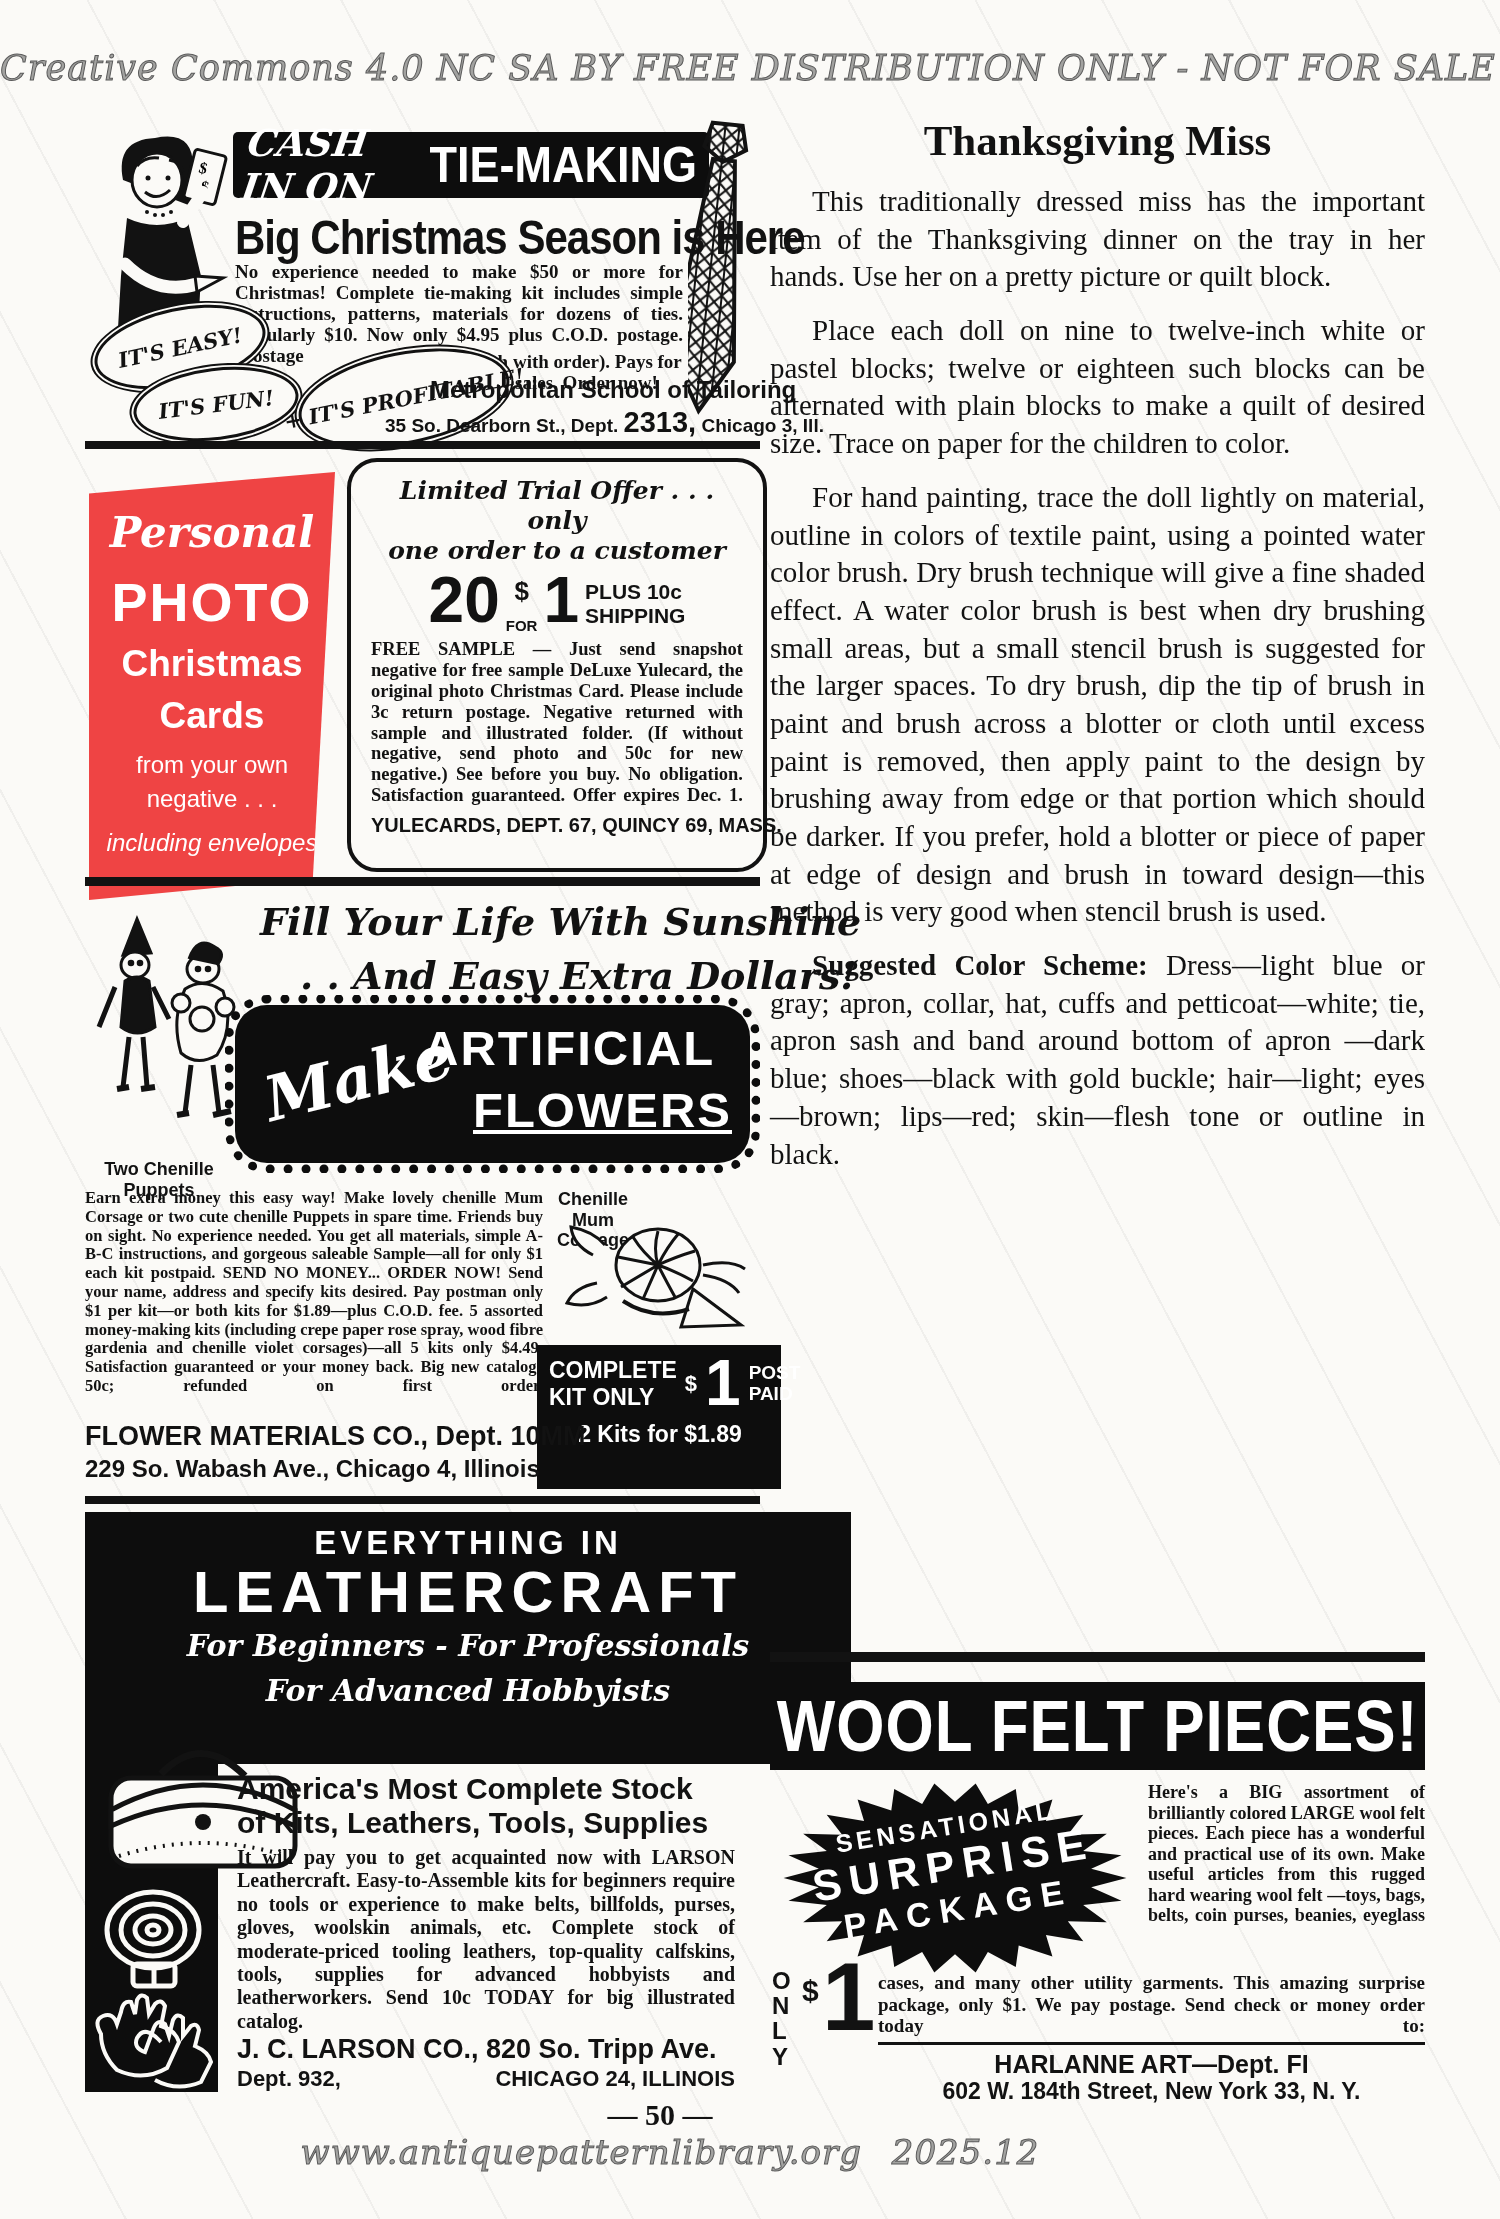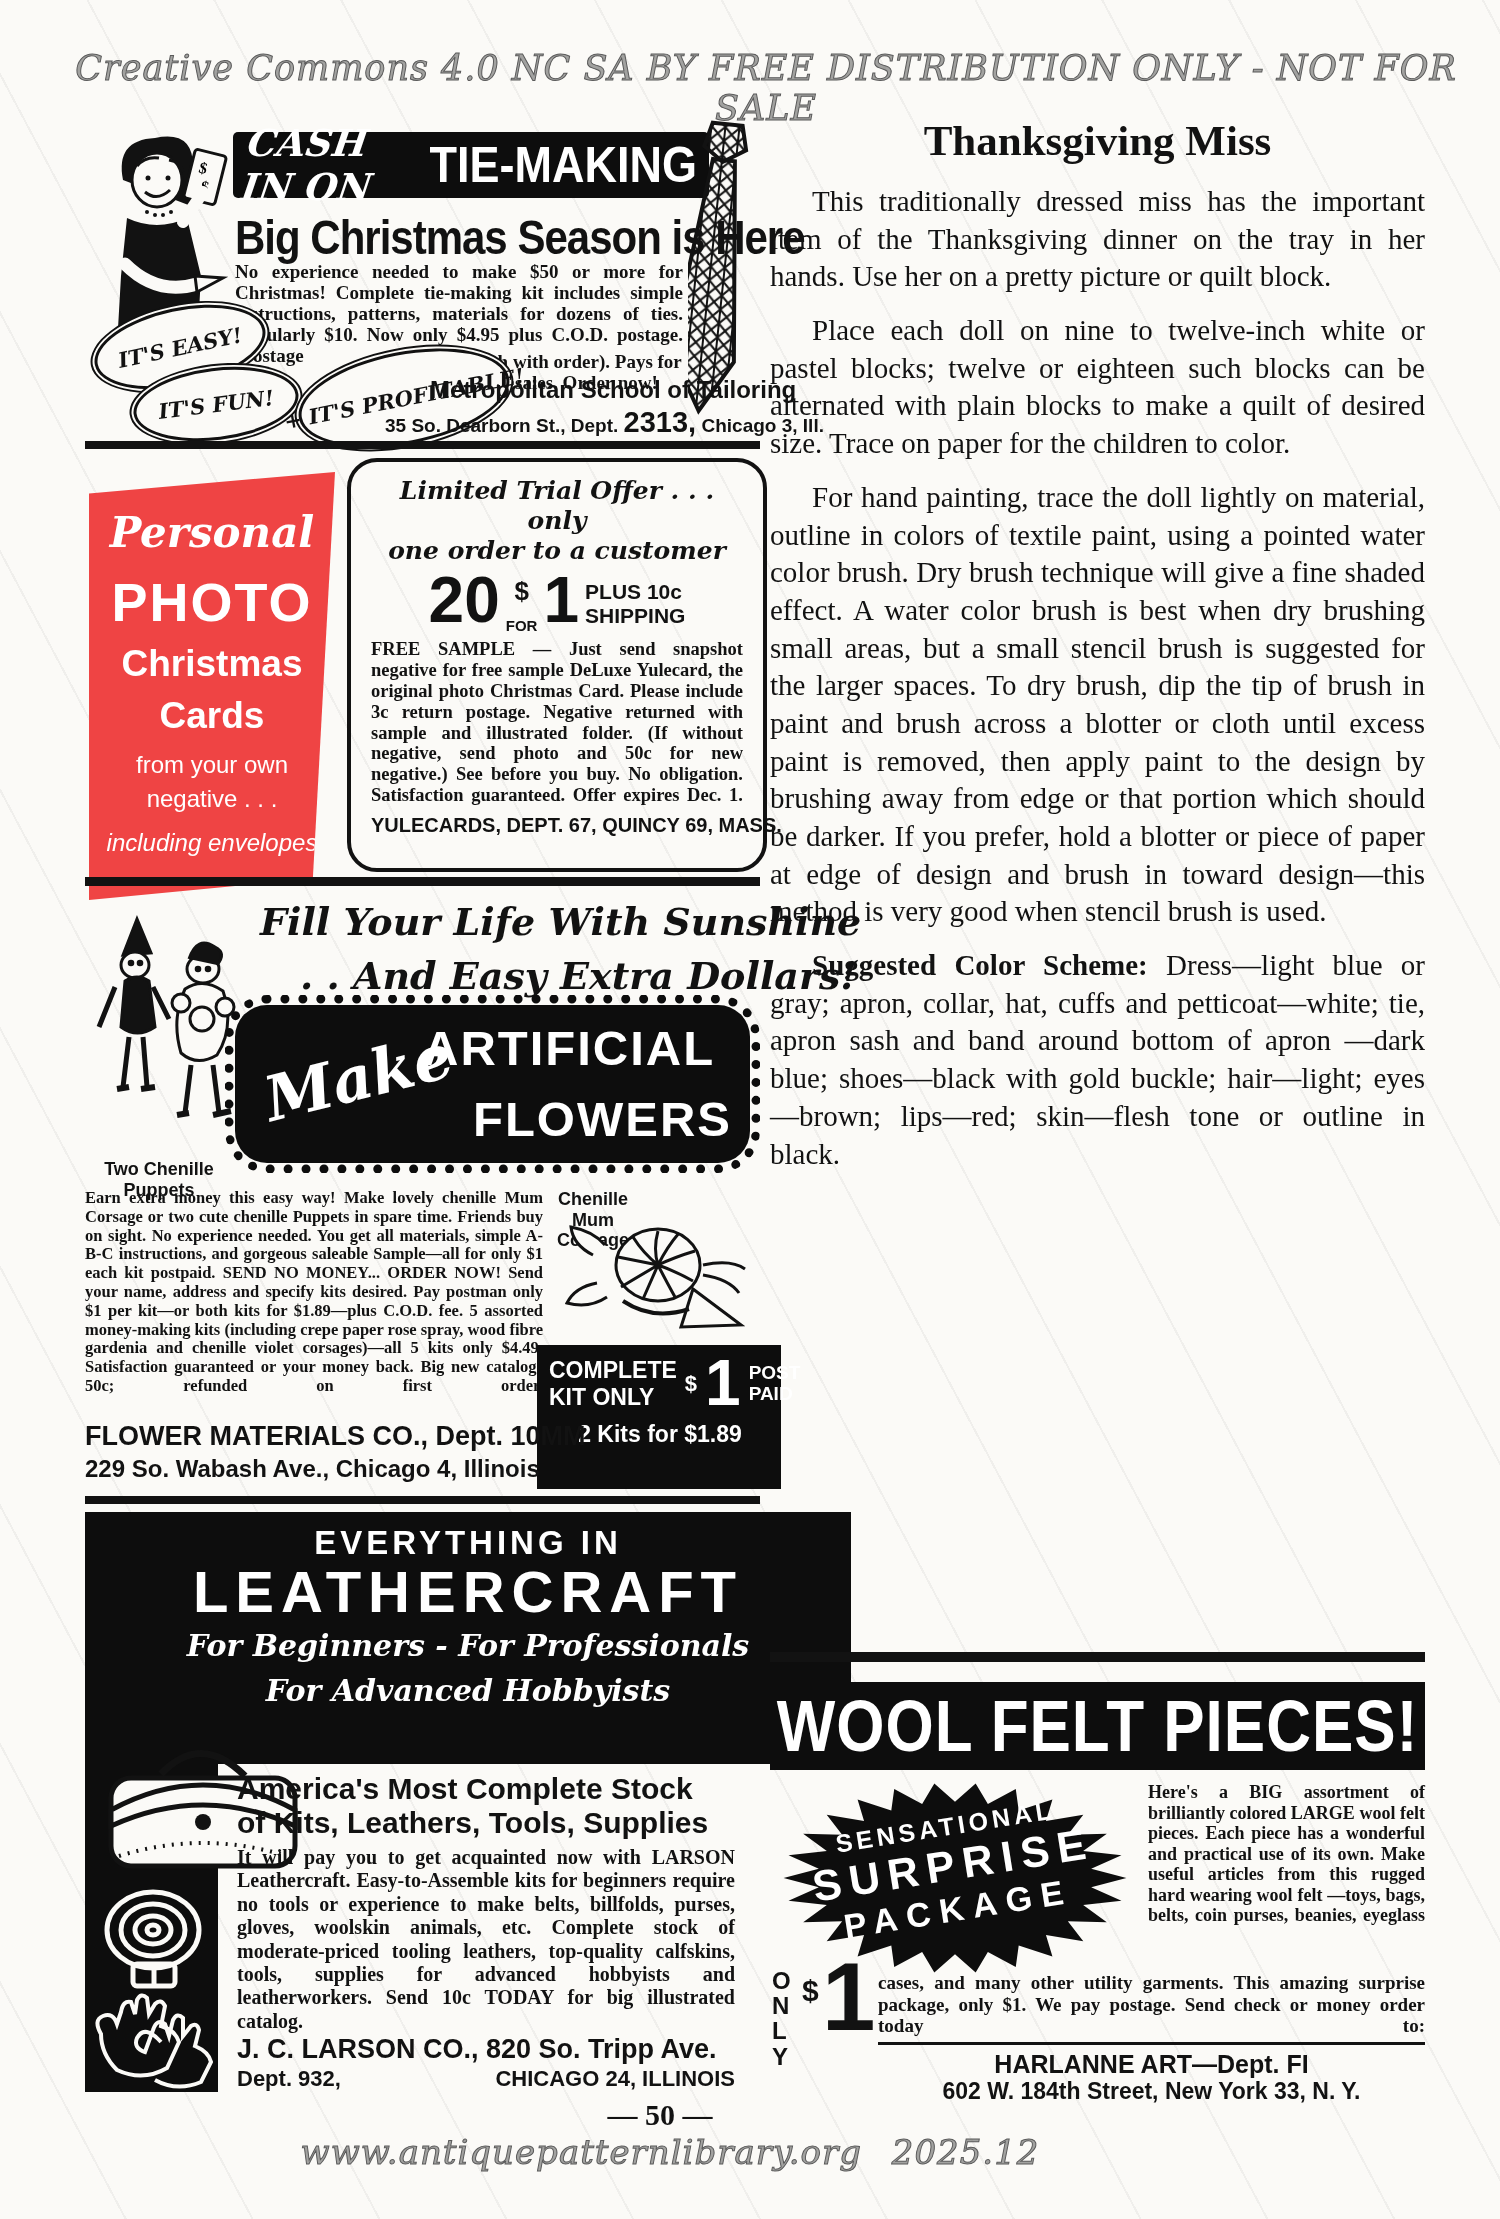--- a/index.html
+++ b/index.html
@@ -83,21 +83,21 @@
   .wf-d{font-family:"Liberation Sans",sans-serif;font-weight:bold;font-size:30px;}
   .wf-co{font-family:"Liberation Sans",sans-serif;font-weight:bold;font-size:25px;text-align:center;white-space:nowrap;}
   .wf-ad{font-family:"Liberation Sans",sans-serif;font-weight:bold;font-size:23px;text-align:center;white-space:nowrap;}
   .foot-num{font-weight:bold;font-size:30px;text-align:center;}
 </style>
 </head>
 <body>
 
 <div class="page">
 
-  <div class="abs outlined" style="left:0;right:0;top:48px;text-align:center;font-size:35px;padding-left:32px;">Creative Commons 4.0 NC SA BY FREE DISTRIBUTION ONLY - NOT FOR SALE</div>
+  <div class="abs outlined" style="left:0;right:0;top:48px;text-align:left;font-size:35px;">Creative Commons 4.0 NC SA BY FREE DISTRIBUTION ONLY - NOT FOR SALE</div>
 
   <div class="abs" style="left:85px;top:120px;width:675px;height:318px;">
     <svg class="abs" style="left:0;top:6px;" width="150" height="300" viewBox="0 0 150 300">
       <path d="M38 54 Q30 14 70 12 Q108 4 108 40 Q122 46 112 64 Q120 72 106 80" fill="#121212"></path>
       <ellipse cx="72" cy="54" rx="25" ry="27" fill="#fbfaf7" stroke="#121212" stroke-width="3"></ellipse>
       <path d="M52 40 Q60 30 74 32 M84 34 Q96 36 98 46" stroke="#121212" stroke-width="3" fill="none"></path>
       <circle cx="63" cy="52" r="2.5" fill="#121212"></circle>
         <circle cx="83" cy="52" r="2.5" fill="#121212"></circle>
       <path d="M60 66 Q72 76 85 64" stroke="#121212" stroke-width="3" fill="none"></path>
       <g>
@@ -216,21 +216,21 @@
       </g>
     </svg>
     <div class="abs fl-cap" style="left:4px;top:266px;width:140px;">
       <div>Two Chenille</div>
       <div>Puppets</div>
     </div>
 
     <div class="fl-blob abs" style="left:150px;top:112px;width:515px;height:158px;">
       <span class="abs script fl-make" style="left:28px;top:36px;">Make</span>
       <div class="abs fl-word" style="left:188px;top:18px;">ARTIFICIAL</div>
-      <div class="abs fl-word" style="left:238px;top:89px;">FLOWERS</div>
+      <div class="abs fl-word" style="left:238px;top:80px;text-decoration:underline;">FLOWERS</div>
     </div>
 
     <div class="abs fl-body justify" style="left:0;top:296px;width:458px;">Earn extra money this easy way! Make lovely chenille Mum Corsage or two cute chenille Puppets in spare time. Friends buy on sight. No experience needed. You get all materials, simple A-B-C instructions, and gorgeous saleable Sample—all for only $1 each kit postpaid. SEND NO MONEY... ORDER NOW! Send your name, address and specify kits desired. Pay postman only $1 per kit—or both kits for $1.89—plus C.O.D. fee. 5 assorted money-making kits (including crepe paper rose spray, wood fibre gardenia and chenille violet corsages)—all 5 kits only $4.49. Satisfaction guaranteed or your money back. Big new catalogs 50c; refunded on first order.</div>
 
     <div class="abs fl-cap" style="left:468px;top:296px;width:80px;">
       <div>Chenille</div>
       <div>Mum</div>
       <div>Corsage</div>
     </div>
 

